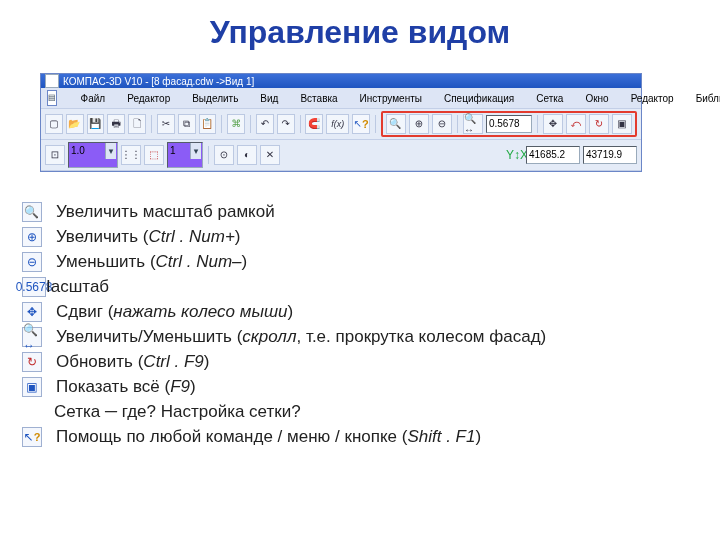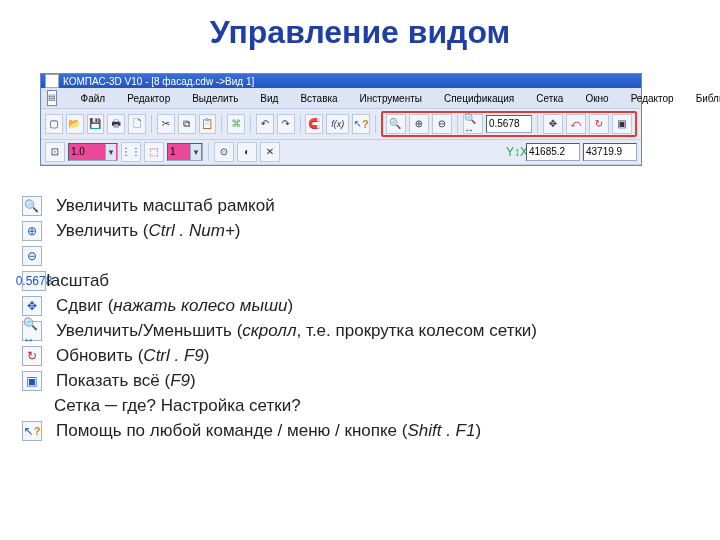--- a/index.html
+++ b/index.html
@@ -90,22 +90,22 @@
   .toolbar2 {
     display: flex;
     align-items: center;
     gap: 3px;
     padding: 2px 4px;
     background: #e4ebf7;
     border-bottom: 1px solid #c3cfe7;
   }
   .combo {
     height: 16px;
-    border: 1px inset #9ab; background: #ec4899;
-    font-size: 10px; padding: 0 12px 0 2px;
+    border: 1px inset #9ab; background: #8b5cf6;
+    font-size: 10px; padding: 0 12px 8px 2px;
     line-height: 16px; position: relative;
   }
   .combo::after {
     content: "▾"; position: absolute; right: 1px; top: 0;
     font-size: 9px; color:#345; background:#dde5f5;
     width:10px; text-align:center; border-left:1px solid #9ab;
   }
   .coord-label {
     width: 12px; height: 14px; font-size: 12px; color: #2a4;
     display:flex; align-items:center; justify-content:center;
@@ -230,38 +230,41 @@
 
   <div class="li">
     <span class="icon">⊕</span>
     <span>
       <span>Увеличить (</span><em>Ctrl . Num+</em><span>)</span>
     </span>
   </div>
 
   <div class="li">
     <span class="icon">⊖</span>
+    <span>
+      <span>Уменьшить (</span><em>Ctrl . Num–</em><span>)</span>
+    </span>
   </div>
 
   <div class="li">
     <span class="icon i-zoomfield">0.5678</span>
     <span style="margin-left:-14px">Іасштаб</span>
   </div>
 
   <div class="li">
     <span class="icon">✥</span>
     <span>
       <span>Сдвиг (</span><em>нажать колесо мыши</em><span>)</span>
     </span>
   </div>
 
   <div class="li">
     <span class="icon">🔍↔</span>
     <span>
-      <span>Увеличить/Уменьшить (</span><em>скролл</em><span>, т.е. прокрутка колесом сетки)</span>
+      <span>Увеличить/Уменьшить (</span><em>скролл</em><span>, т.е. прокрутка колесом фасад)</span>
     </span>
   </div>
 
   <div class="li">
     <span class="icon" style="color:#c02828">↻</span>
     <span>
       <span>Обновить (</span><em>Ctrl . F9</em><span>)</span>
     </span>
   </div>
 

